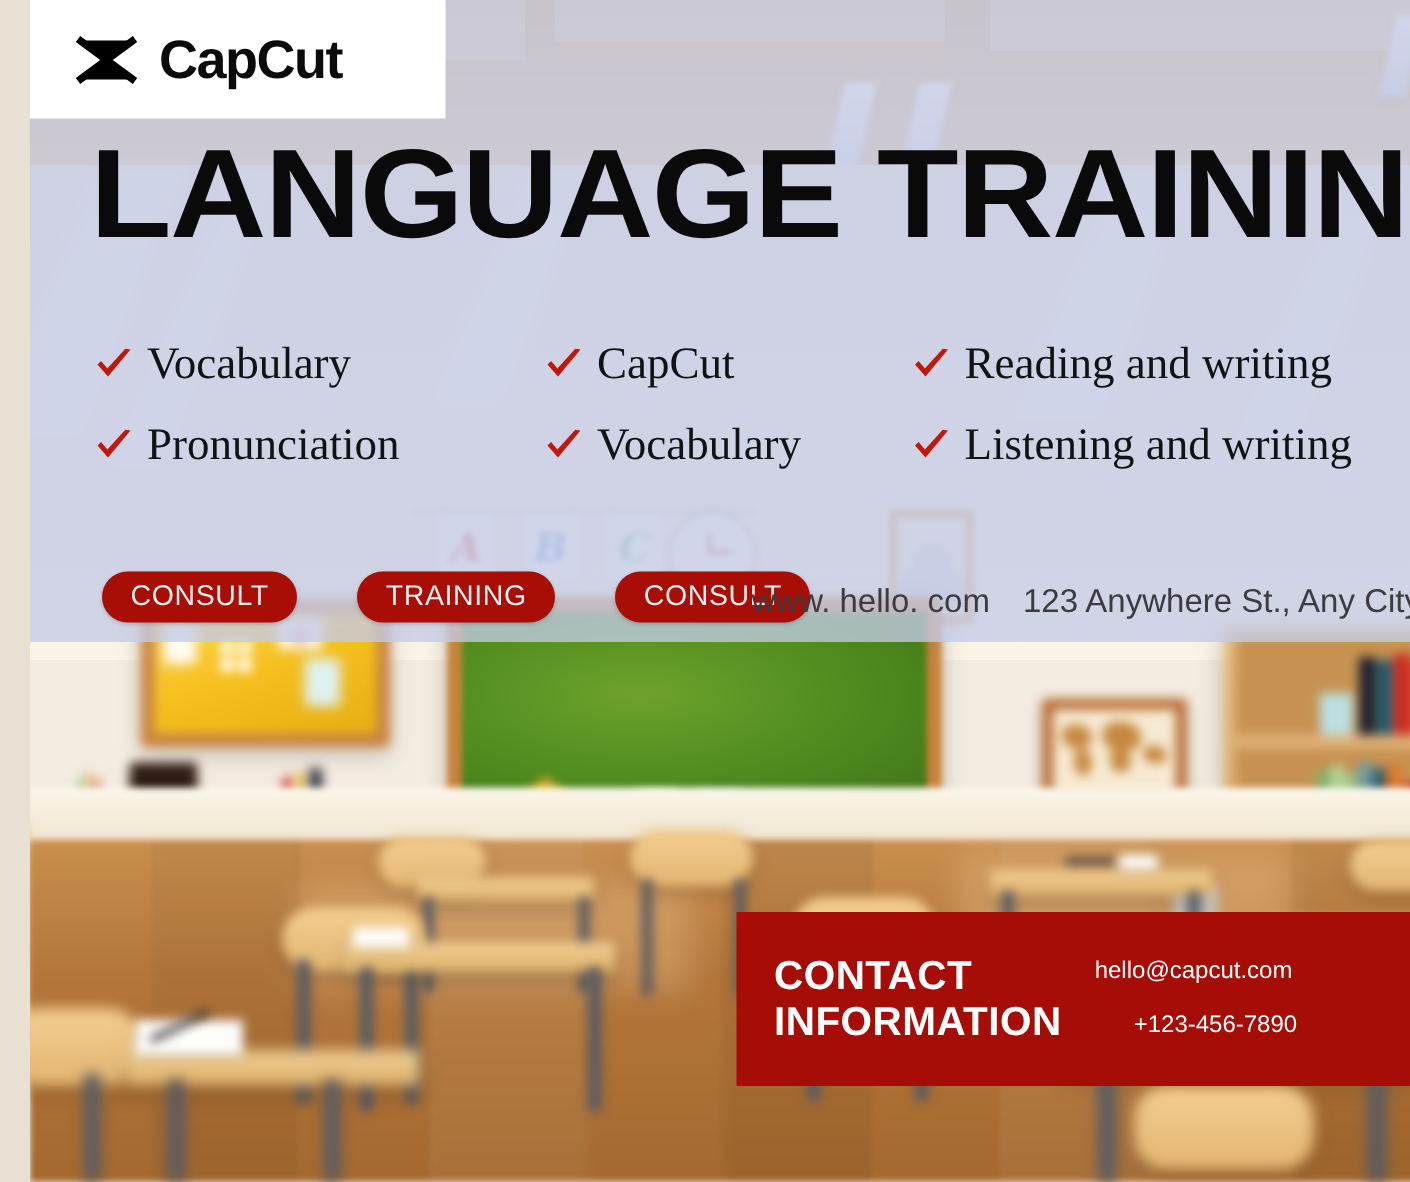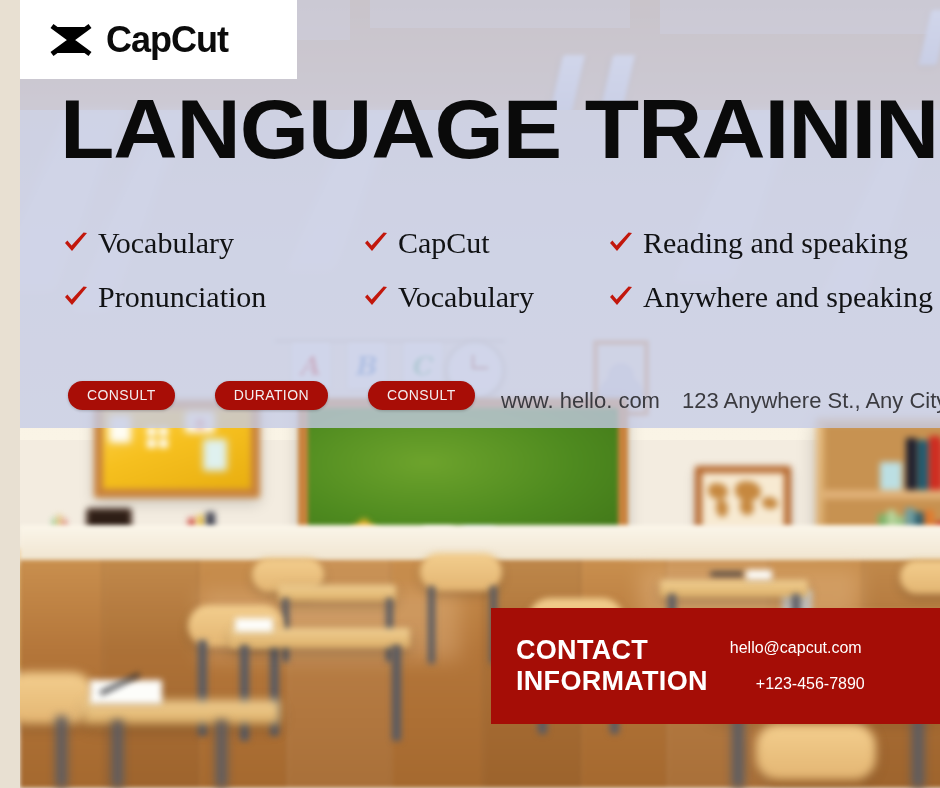--- a/index.html
+++ b/index.html
@@ -144,21 +144,21 @@
   .fcell{display:flex;align-items:center;gap:10px;}
   .fcell.c1{width:300px;}
   .fcell.c2{width:245px;}
   .fcell.c3{width:335px;}
   .check{flex:0 0 auto;width:24px;height:22px;}
   .flabel{font-family:"Liberation Serif","DejaVu Serif",serif;
     font-size:30px;color:#111214;line-height:1;white-space:nowrap;}
 
   .pills{position:absolute;left:48px;top:381px;display:flex;gap:40px;}
   .pill{background:#a80d06;color:#f3eef0;border-radius:17px;
-    padding:7px 19px 8px 19px;font-size:14px;letter-spacing:.4px;
+    padding:7px 19px 8px 19px;font-size:19px;letter-spacing:.4px;
     font-family:"Liberation Sans",sans-serif;line-height:1;
     box-shadow:0 1px 3px rgba(0,0,0,.2);}
 
   .contacts-line{position:absolute;left:481px;top:388px;display:flex;gap:22px;
     align-items:baseline;color:#3b3b40;font-size:22px;
     font-family:"Liberation Sans",sans-serif;white-space:nowrap;}
 
   .contact-box{position:absolute;left:471px;top:608px;width:469px;height:116px;
     background:#a50d06;display:flex;align-items:center;padding-left:25px;
     box-sizing:border-box;gap:22px;}
@@ -360,48 +360,48 @@
       <div class="fcell c2">
         <svg class="check" viewBox="0 0 24 22">
           <path d="M1 11 L8 19 L23 1 L19.5 0.5 L7.6 13.6 L3.4 8.6 Z" fill="#c2170c"></path>
         </svg>
         <span class="flabel">CapCut</span>
       </div>
       <div class="fcell c3">
         <svg class="check" viewBox="0 0 24 22">
           <path d="M1 11 L8 19 L23 1 L19.5 0.5 L7.6 13.6 L3.4 8.6 Z" fill="#c2170c"></path>
         </svg>
-        <span class="flabel">Reading and speaking</span>
+        <span class="flabel">Reading and writing</span>
       </div>
     </div>
     <div class="frow">
       <div class="fcell c1">
         <svg class="check" viewBox="0 0 24 22">
           <path d="M1 11 L8 19 L23 1 L19.5 0.5 L7.6 13.6 L3.4 8.6 Z" fill="#c2170c"></path>
         </svg>
         <span class="flabel">Pronunciation</span>
       </div>
       <div class="fcell c2">
         <svg class="check" viewBox="0 0 24 22">
           <path d="M1 11 L8 19 L23 1 L19.5 0.5 L7.6 13.6 L3.4 8.6 Z" fill="#c2170c"></path>
         </svg>
         <span class="flabel">Vocabulary</span>
       </div>
       <div class="fcell c3">
         <svg class="check" viewBox="0 0 24 22">
           <path d="M1 11 L8 19 L23 1 L19.5 0.5 L7.6 13.6 L3.4 8.6 Z" fill="#c2170c"></path>
         </svg>
-        <span class="flabel">Anywhere and speaking</span>
+        <span class="flabel">Listening and writing</span>
       </div>
     </div>
   </div>
 
   <div class="pills">
     <div class="pill">CONSULT</div>
-    <div class="pill">DURATION</div>
+    <div class="pill">TRAINING</div>
     <div class="pill">CONSULT</div>
   </div>
 
   <div class="contacts-line">
     <span>www. hello. com</span>
     <span>123 Anywhere St., Any City</span>
   </div>
 
   <div class="contact-box">
     <div>

